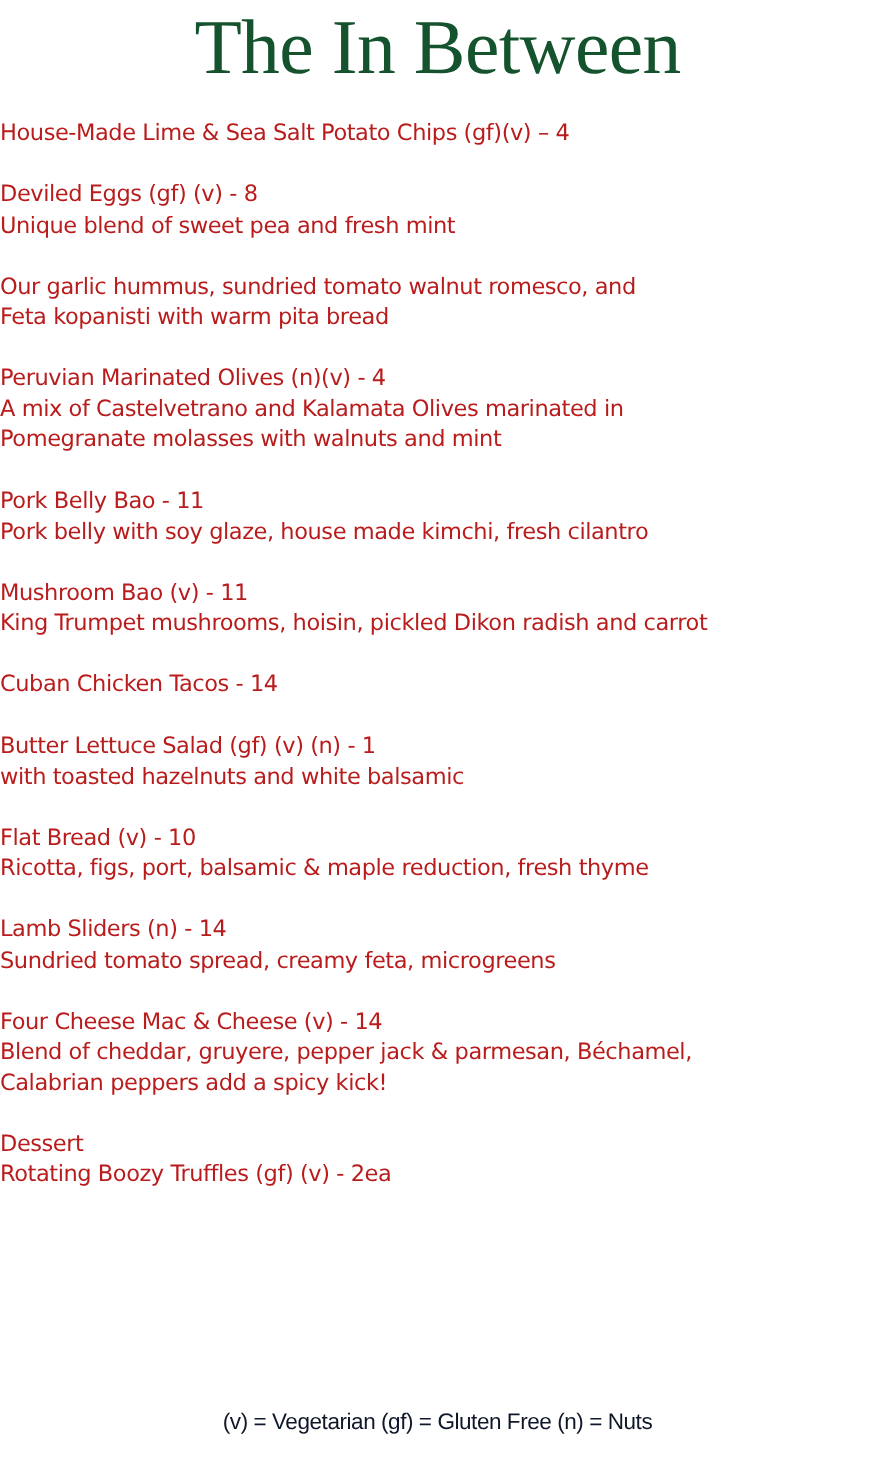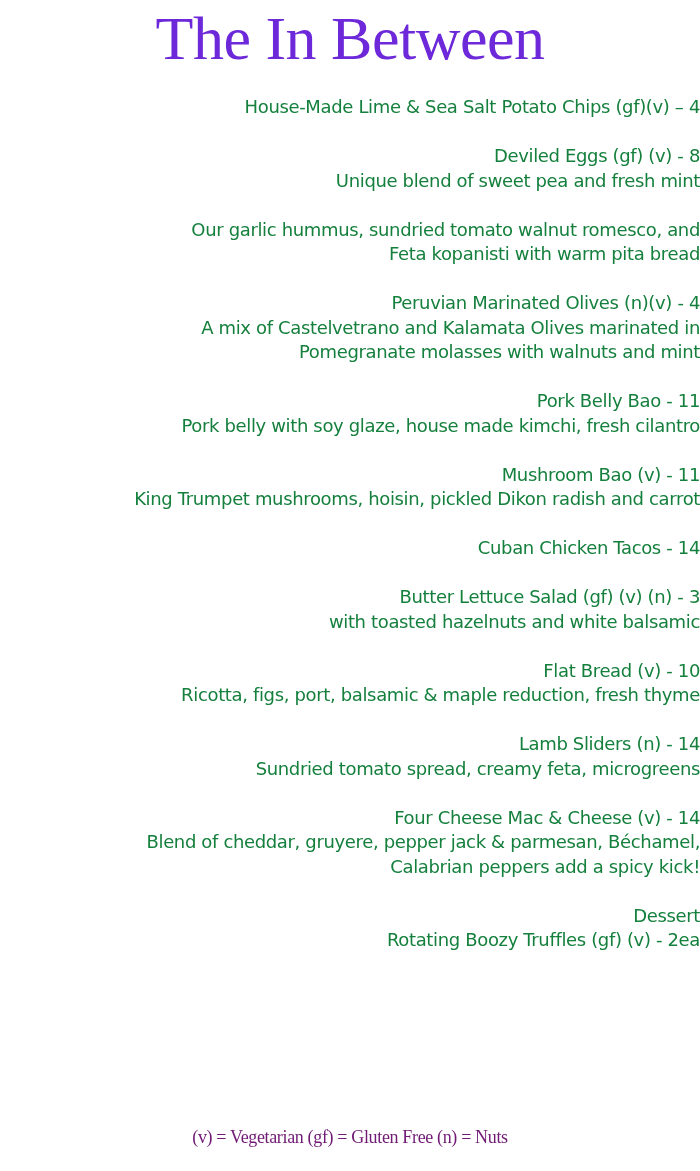--- a/index.html
+++ b/index.html
@@ -1,34 +1,34 @@
 <!DOCTYPE html>
 <html><head>
 <meta charset="utf-8">
 <style>
   html, body { margin: 0; padding: 0; background: #ffffff; }
   body { width: 700px; height: 1171px; position: relative; overflow: hidden; }
   .title {
     position: absolute; left: 0; top: 2px; width: 700px; text-align: center;
     font-family: "Liberation Serif", "DejaVu Serif", serif;
-    font-size: 62px; line-height: 72px; color: #6d28d9;
+    font-size: 62px; line-height: 72px; color: #14532d;
     margin: 0; font-weight: normal; letter-spacing: -0.5px;
   }
   .menu {
     position: absolute; left: 0; top: 95px; width: 700px;
     font-family: "DejaVu Sans", "Liberation Sans", sans-serif;
-    font-size: 18px; line-height: 24.5px; color: #15803d; text-align: right;
+    font-size: 18px; line-height: 24.5px; color: #b91c1c; text-align: left;
   }
   .item { margin: 0 0 24.5px 0; }
   .item-name, .item-desc { display: block; white-space: nowrap; letter-spacing: -0.35px; }
   .dessert { margin-top: 0; }
   .legend {
     position: absolute; left: 0; top: 1125px; width: 700px; text-align: center;
-    font-family: Liberation Serif, serif;
-    font-size: 18px; line-height: 24.5px; color: #701a75; letter-spacing: -0.35px;
+    font-family: Liberation Sans, sans-serif;
+    font-size: 18px; line-height: 24.5px; color: #0f172a; letter-spacing: -0.35px;
   }
 </style>
 </head>
 <body>
 
 <h1 class="title">The In Between</h1>
 
 <div class="menu">
   <div class="item">
     <span class="item-name">House-Made Lime &amp; Sea Salt Potato Chips (gf)(v) – 4</span>
@@ -51,21 +51,21 @@
     <span class="item-desc">Pork belly with soy glaze, house made kimchi, fresh cilantro</span>
   </div>
   <div class="item">
     <span class="item-name">Mushroom Bao (v) - 11</span>
     <span class="item-desc">King Trumpet mushrooms, hoisin, pickled Dikon radish and carrot</span>
   </div>
   <div class="item">
     <span class="item-name">Cuban Chicken Tacos - 14</span>
   </div>
   <div class="item">
-    <span class="item-name">Butter Lettuce Salad (gf) (v) (n) - 3</span>
+    <span class="item-name">Butter Lettuce Salad (gf) (v) (n) - 1</span>
     <span class="item-desc">with toasted hazelnuts and white balsamic</span>
   </div>
   <div class="item">
     <span class="item-name">Flat Bread (v) - 10</span>
     <span class="item-desc">Ricotta, figs, port, balsamic &amp; maple reduction, fresh thyme</span>
   </div>
   <div class="item">
     <span class="item-name">Lamb Sliders (n) - 14</span>
     <span class="item-desc">Sundried tomato spread, creamy feta, microgreens</span>
   </div>

